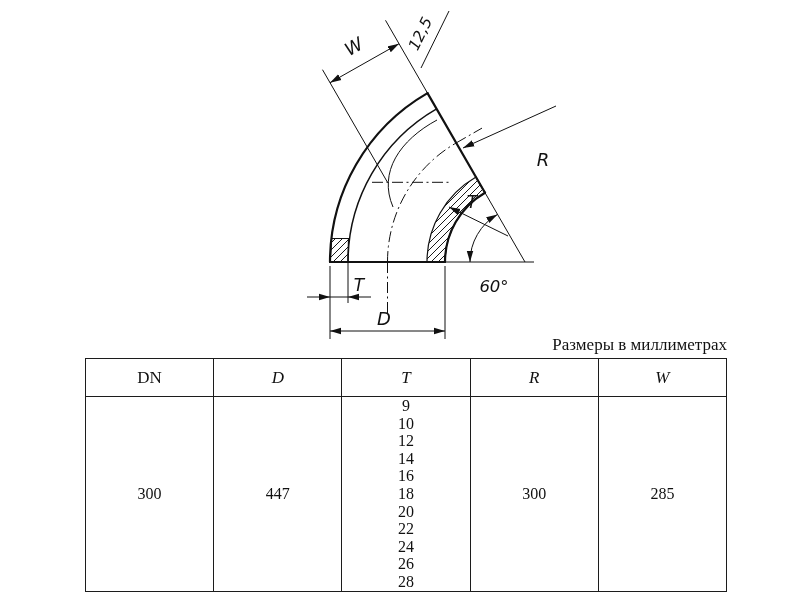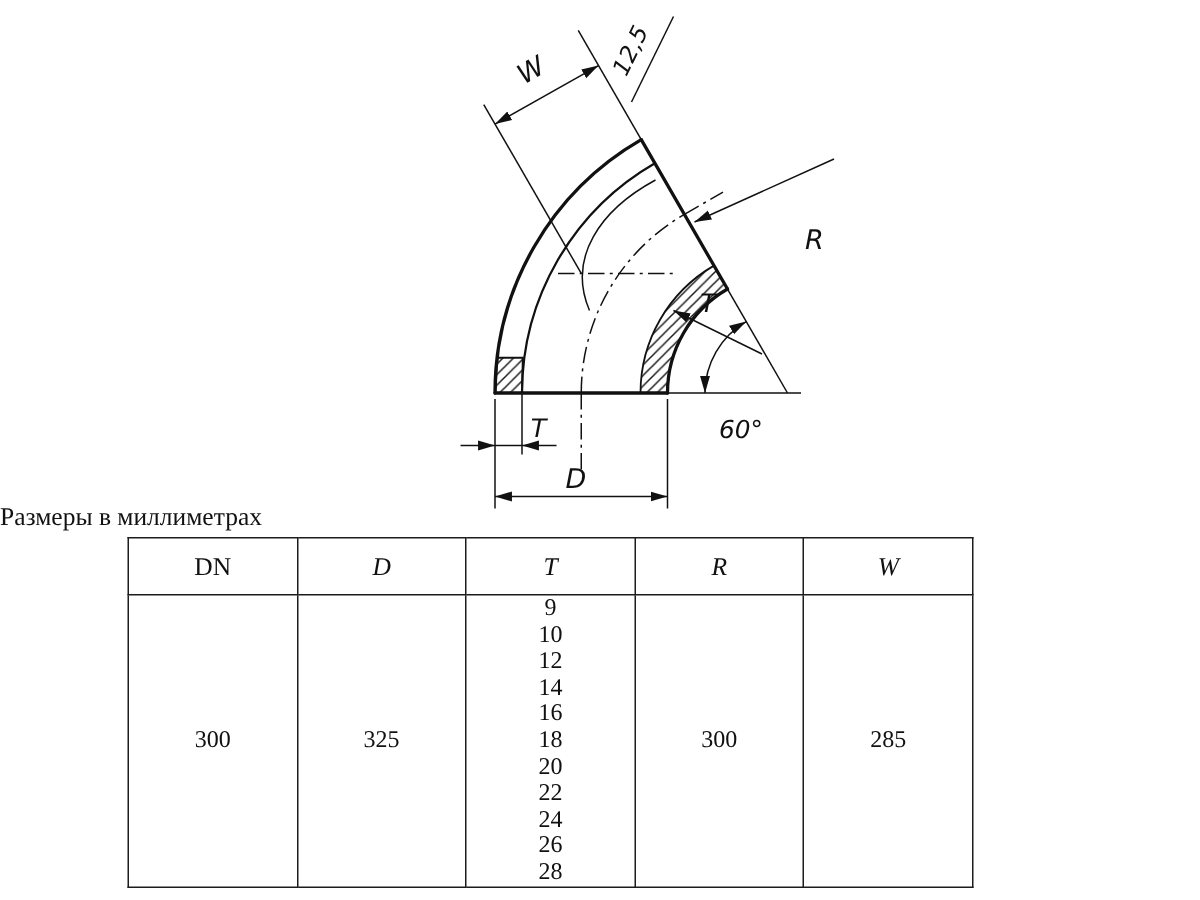--- a/index.html
+++ b/index.html
@@ -1,21 +1,21 @@
 <!DOCTYPE html>
 <html><head>
 <meta charset="utf-8">
 <style>
   html,body{margin:0;padding:0;background:#ffffff;}
   .stage{position:relative;width:800px;height:600px;background:#fff;overflow:hidden;
          font-family:"Liberation Serif", serif;color:#111;}
   .drawing{position:absolute;left:0;top:0;}
-  .caption{position:absolute;top:335px;left:0;right:73px;
+  .caption{position:absolute;top:335px;left:0;right:73px;text-align:right;
            font-size:17px;color:#111;}
-  table.dims{position:absolute;left:85px;top:358px;width:564px;border-collapse:collapse;
+  table.dims{position:absolute;left:85px;top:358px;width:642px;border-collapse:collapse;
              table-layout:fixed;background:#fff;}
   table.dims th, table.dims td{border:1px solid #1c1c1c;text-align:center;
              font-weight:normal;color:#111;padding:0;}
   table.dims th{height:37px;font-size:17px;}
   .it{font-style:italic;}
   table.dims td{font-size:16px;vertical-align:middle;}
   td.tvals{font-size:15px;line-height:17.6px;padding:4px 0;white-space:pre-line;}
   svg text{fill:#111;font-family:"DejaVu Sans", sans-serif;font-style:italic;}
 </style>
 </head>
@@ -96,21 +96,21 @@
         <th>DN</th>
         <th class="it">D</th>
         <th class="it">T</th>
         <th class="it">R</th>
         <th class="it">W</th>
       </tr>
     </thead>
     <tbody>
       <tr>
         <td>300</td>
-        <td>325</td>
+        <td>447</td>
         <td class="tvals">9
 10
 12
 14
 16
 18
 20
 22
 24
 26

